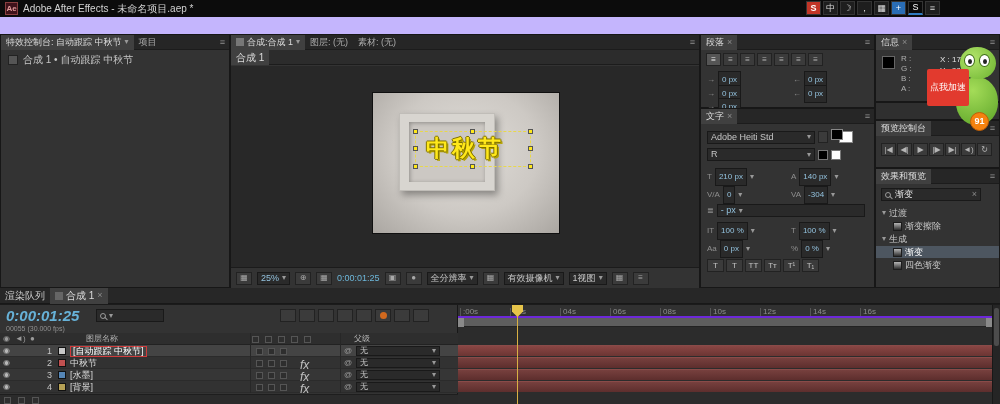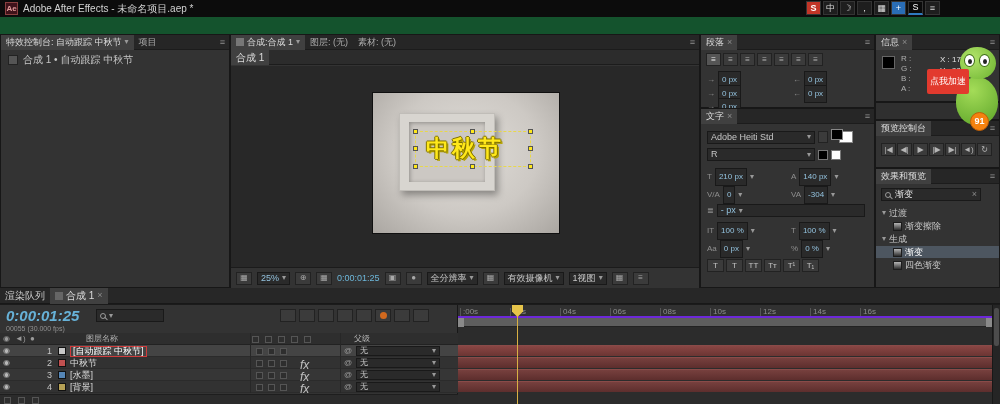--- a/index.html
+++ b/index.html
@@ -1,17 +1,17 @@
 <!DOCTYPE html>
 <html><head>
 <meta charset="utf-8">
 <style>
 *{margin:0;padding:0;box-sizing:border-box}
 body{width:1000px;height:404px;overflow:hidden;background:#141414;font-family:"Liberation Sans","DejaVu Sans",sans-serif}
-#app{position:relative;width:1000px;height:388px;background:#14532d;color:#c8c8c8;font-size:10px;line-height:1}
+#app{position:relative;width:1000px;height:388px;background:#c4b5fd;color:#c8c8c8;font-size:10px;line-height:1}
 .ab{position:absolute}
 
 .titlebar{left:0;top:0;width:1000px;height:17px;background:#0c0c0c;display:flex;align-items:center;gap:5px;padding:0 5px;color:#d2d2d2}
 .ae-badge{width:13px;height:13px;background:#40121a;border:1px solid #8a4040;color:#e09a9a;font-size:8px;font-weight:bold;display:flex;align-items:center;justify-content:center;flex:0 0 auto}
 .tray{position:absolute;right:60px;top:1px;display:flex;gap:2px}
 .ticon{width:15px;height:14px;display:flex;align-items:center;justify-content:center;font-size:9px;color:#ddd;background:#1e1e1e;border:1px solid #343434}
 .ticon.t-red{background:#c23527;color:#fff;font-weight:bold}
 .ticon.t-blue{background:#2a6db5;color:#fff}
 .ticon.t-dark{background:#0a0a0a;color:#fff;border-bottom:2px solid #2f7ac0}
 .menubar{left:0;top:17px;width:1000px;height:17px;background:#2e2e2e;border-bottom:1px solid #191919;display:flex;align-items:center;color:#d6d6d6}
@@ -57,21 +57,21 @@
 .r-name{position:absolute;left:70px;top:2px;font-size:9px;color:#ddd;white-space:nowrap}
 .name-sel{border:1px solid #cf3b3b;padding:0 2px;color:#fff;margin-top:-1px;display:inline-block}
 .swb{position:absolute;top:3px;width:7px;height:7px;border:1px solid #555;background:#2e2e2e}
 .r-fx{position:absolute;left:300px;top:2px;font-size:12px;font-style:italic;color:#c0c0c0}
 .r-pw{position:absolute;left:344px;top:2px;font-size:8px;color:#999}
 .r-dd{position:absolute;left:356px;top:1px;width:84px;height:10px;background:#2a2a2a;border:1px solid #191919;display:flex;align-items:center;justify-content:space-between;padding:0 3px;font-size:8px;color:#c6c6c6}
 .rulerlab{position:absolute;top:3px;font-size:8px;color:#8d8d8d;border-left:1px solid #555;padding-left:2px}
 .tlbar{position:absolute;left:0;width:534px;height:11px;background:linear-gradient(#77403e,#5d2e2d);border-top:1px solid #8a4b49}
 .colsep{position:absolute;top:28px;width:1px;height:60px;background:#272727}
 
-.accel{position:absolute;left:927px;top:69px;background:#e23a2e;color:#fff;font-size:9px;padding:8px 3px;border-radius:2px;z-index:60;white-space:nowrap}
+.accel{position:absolute;left:927px;top:69px;background:#e23a2e;color:#fff;font-size:9px;padding:14px 3px;border-radius:2px;z-index:60;white-space:nowrap}
 .pet-head{position:absolute;left:960px;top:47px;width:36px;height:32px;background:radial-gradient(circle at 35% 35%,#b2e46a,#6cb32f);border-radius:48% 52% 50% 50%;z-index:55}
 .pet-eye{position:absolute;width:11px;height:13px;background:#fff;border:1px solid #3c6c14;border-radius:50%}
 .pet-pupil{position:absolute;width:4px;height:5px;background:#222;border-radius:50%;left:3px;top:4px}
 .pet-body{position:absolute;left:956px;top:77px;width:42px;height:48px;background:radial-gradient(circle at 40% 28%,#a4dc58,#5ca428);border-radius:50% 50% 46% 46%;z-index:54}
 .badge91{position:absolute;left:970px;top:112px;width:19px;height:19px;border-radius:50%;background:#f5820f;border:1px solid #c05f06;color:#fff;font-size:9px;font-weight:bold;display:flex;align-items:center;justify-content:center;z-index:56}
 </style>
 </head>
 <body>
 
 <div id="app">

